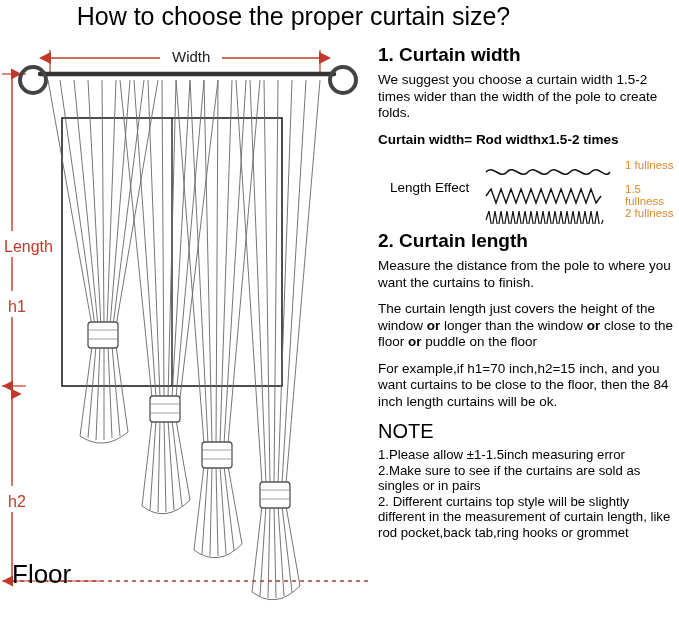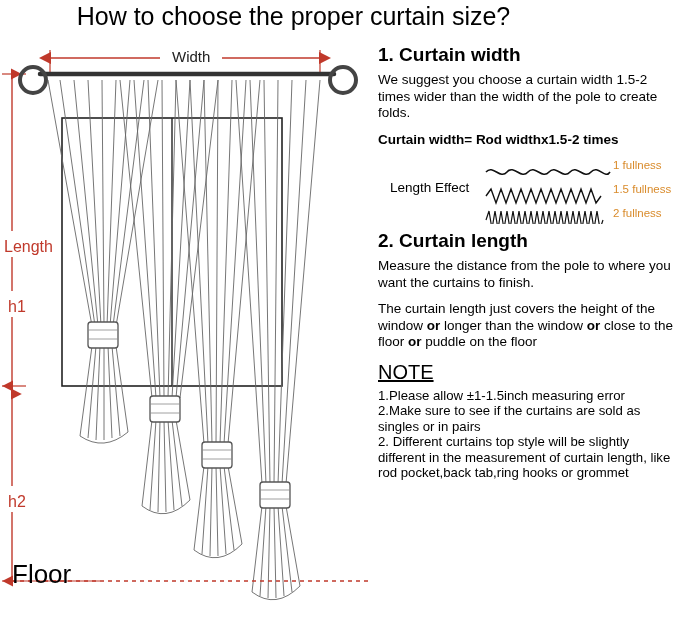--- a/index.html
+++ b/index.html
@@ -66,29 +66,29 @@
     position: absolute;
     left: 12px;
     top: 22px;
     font-size: 13.5px;
     color: #000;
   }
   .fold-legend {
     position: absolute;
     font-size: 11.5px;
     color: #d98b2b;
+    margin-left: 12px;
   }
   .fold-legend.l1 { left: 235px; top: 1px; }
   .fold-legend.l2 { left: 235px; top: 25px; }
   .fold-legend.l3 { left: 235px; top: 49px; }
   .note-title {
     font-size: 20px;
     color: #000;
     margin: 8px 8px 4px 0;
-    text-decoration: underline;
   }
   .note-list {
     font-size: 13.2px;
     line-height: 15.5px;
     color: #000;
   }
   .floor-label {
     position: absolute;
     left: 12px;
     top: 559px;
@@ -217,20 +217,21 @@
         <path d="M108,62 l3,-9 l3,18 l3,-18 l3,18 l3,-18 l3,18 l3,-18 l3,18 l3,-18 l3,18 l3,-18 l3,18 l3,-18 l3,18 l3,-18 l3,18 l3,-18 l3,18 l3,-18 l3,18 l3,-18 l3,18 l3,-18 l3,18 l3,-18 l3,18 l3,-18 l3,18 l3,-18 l3,18 l3,-18 l3,18 l3,-18 l3,18 l3,-18 l3,18 l3,-18 l3,18 l3,-9" fill="none" stroke="#111" stroke-width="1.2"></path>
       </svg>
       <div class="fold-legend l1">1 fullness</div>
       <div class="fold-legend l2">1.5 fullness</div>
       <div class="fold-legend l3">2 fullness</div>
     </div>
 
     <div class="h-num">2. Curtain length</div>
     <div class="p">Measure the distance from the pole to where you want the curtains to finish.</div>
     <div class="p"><span>The curtain length just covers the height of the window </span><span class="b">or</span><span> longer than the window </span><span class="b">or</span><span> close to the floor </span><span class="b">or</span><span> puddle on the floor</span></div>
+    <div class="p">For example,if h1=70 inch,h2=15 inch, and you want curtains to be close to the floor, then the 84 inch length curtains will be ok.</div>
 
     <div class="note-title">NOTE</div>
     <div class="note-list">1.Please allow ±1-1.5inch measuring error</div>
     <div class="note-list">2.Make sure to see if the curtains are sold as singles or in pairs</div>
     <div class="note-list">2. Different curtains top style will be slightly different in the measurement of curtain length, like rod pocket,back tab,ring hooks or grommet</div>
   </div>
 
 </div>
 
 </body></html>

